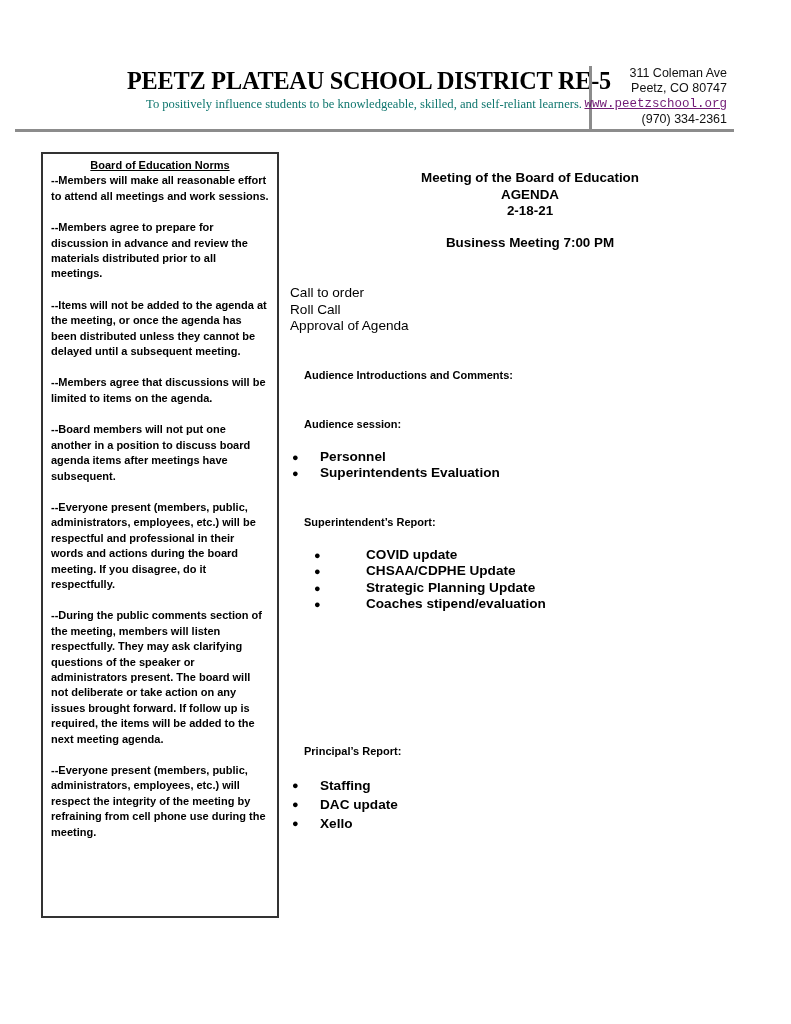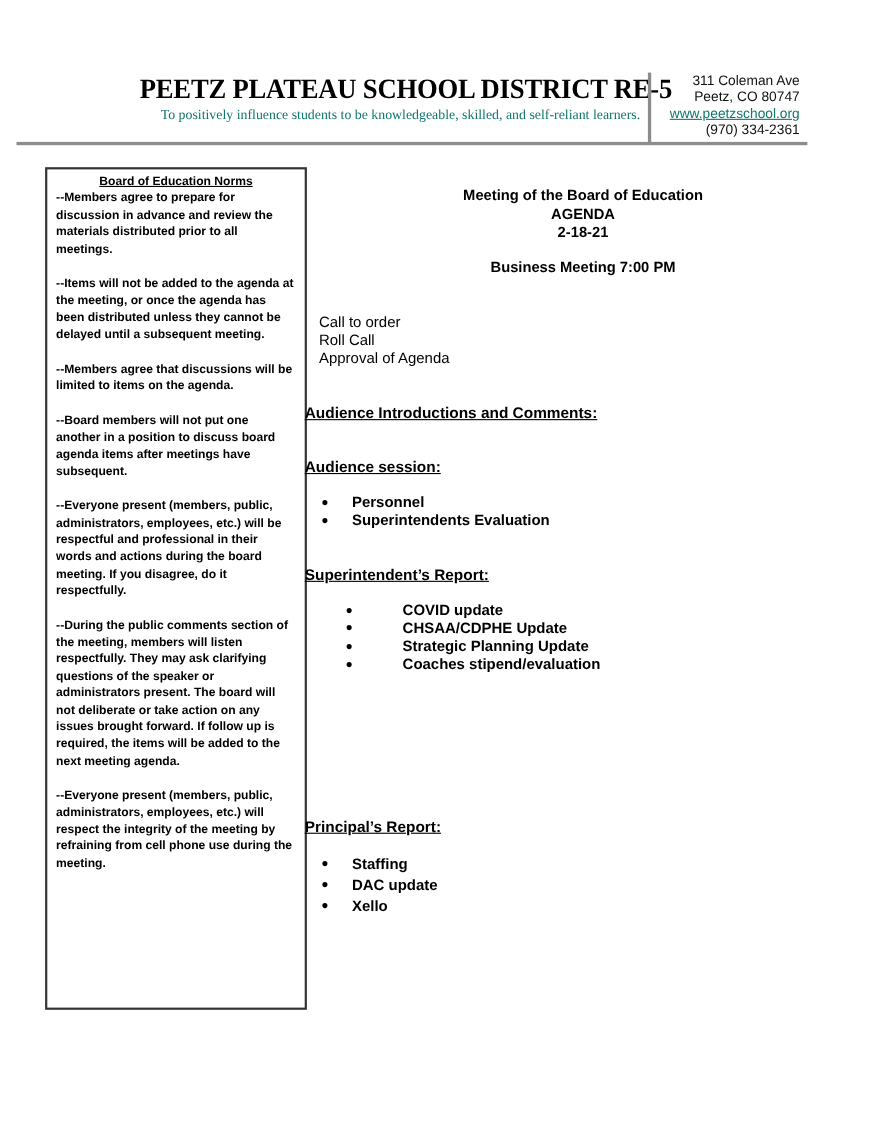--- a/index.html
+++ b/index.html
@@ -61,22 +61,23 @@
     .contact {
       position: absolute;
       right: 64px;
       top: 66px;
       text-align: right;
       font-size: 12.5px;
       line-height: 15px;
       color: #111;
     }
     .contact a {
-      color: #0f766e;
+      color: #701a75;
       text-decoration: underline;
+      font-family: Liberation Mono, monospace;
     }
     .norms-box {
       position: absolute;
       left: 41px;
       top: 152px;
       width: 234px;
       height: 762px;
       border: 2px solid #333;
       box-sizing: content-box;
       padding: 0;
@@ -117,25 +118,24 @@
     }
     .plain-items {
       position: absolute;
       left: 290px;
       top: 285px;
       font-size: 13.6px;
       line-height: 16.5px;
     }
     .section-heading {
       position: absolute;
-      left: 277px;
-      font-weight: bold;
-      font-size: 14px;
+      left: 304px;
+      font-weight: bold;
+      font-size: 11px;
       line-height: 16px;
-      text-decoration: underline;
       white-space: nowrap;
     }
     .bullet-list {
       position: absolute;
       margin: 0;
       padding: 0;
       list-style: none;
       font-weight: bold;
       font-size: 13.6px;
       line-height: 16.4px;
@@ -160,20 +160,21 @@
   <div>311 Coleman Ave</div>
   <div>Peetz, CO 80747</div>
   <div><a>www.peetzschool.org</a></div>
   <div>(970) 334-2361</div>
 </div>
 <div class="horizontal-divider"></div>
 
 <div class="norms-box">
   <div class="norms-inner">
     <div class="norms-title">Board of Education Norms</div>
+    <p class="norm">--Members will make all reasonable effort to attend all meetings and work sessions.</p>
     <p class="norm">--Members agree to prepare for discussion in advance and review the materials distributed prior to all meetings.</p>
     <p class="norm">--Items will not be added to the agenda at the meeting, or once the agenda has been distributed unless they cannot be delayed until a subsequent meeting.</p>
     <p class="norm">--Members agree that discussions will be limited to items on the agenda.</p>
     <p class="norm">--Board members will not put one another in a position to discuss board agenda items after meetings have subsequent.</p>
     <p class="norm">--Everyone present (members, public, administrators, employees, etc.) will be respectful and professional in their words and actions during the board meeting. If you disagree, do it respectfully.</p>
     <p class="norm">--During the public comments section of the meeting, members will listen respectfully. They may ask clarifying questions of the speaker or administrators present. The board will not deliberate or take action on any issues brought forward. If follow up is required, the items will be added to the next meeting agenda.</p>
     <p class="norm">--Everyone present (members, public, administrators, employees, etc.) will respect the integrity of the meeting by refraining from cell phone use during the meeting.</p>
   </div>
 </div>
 

